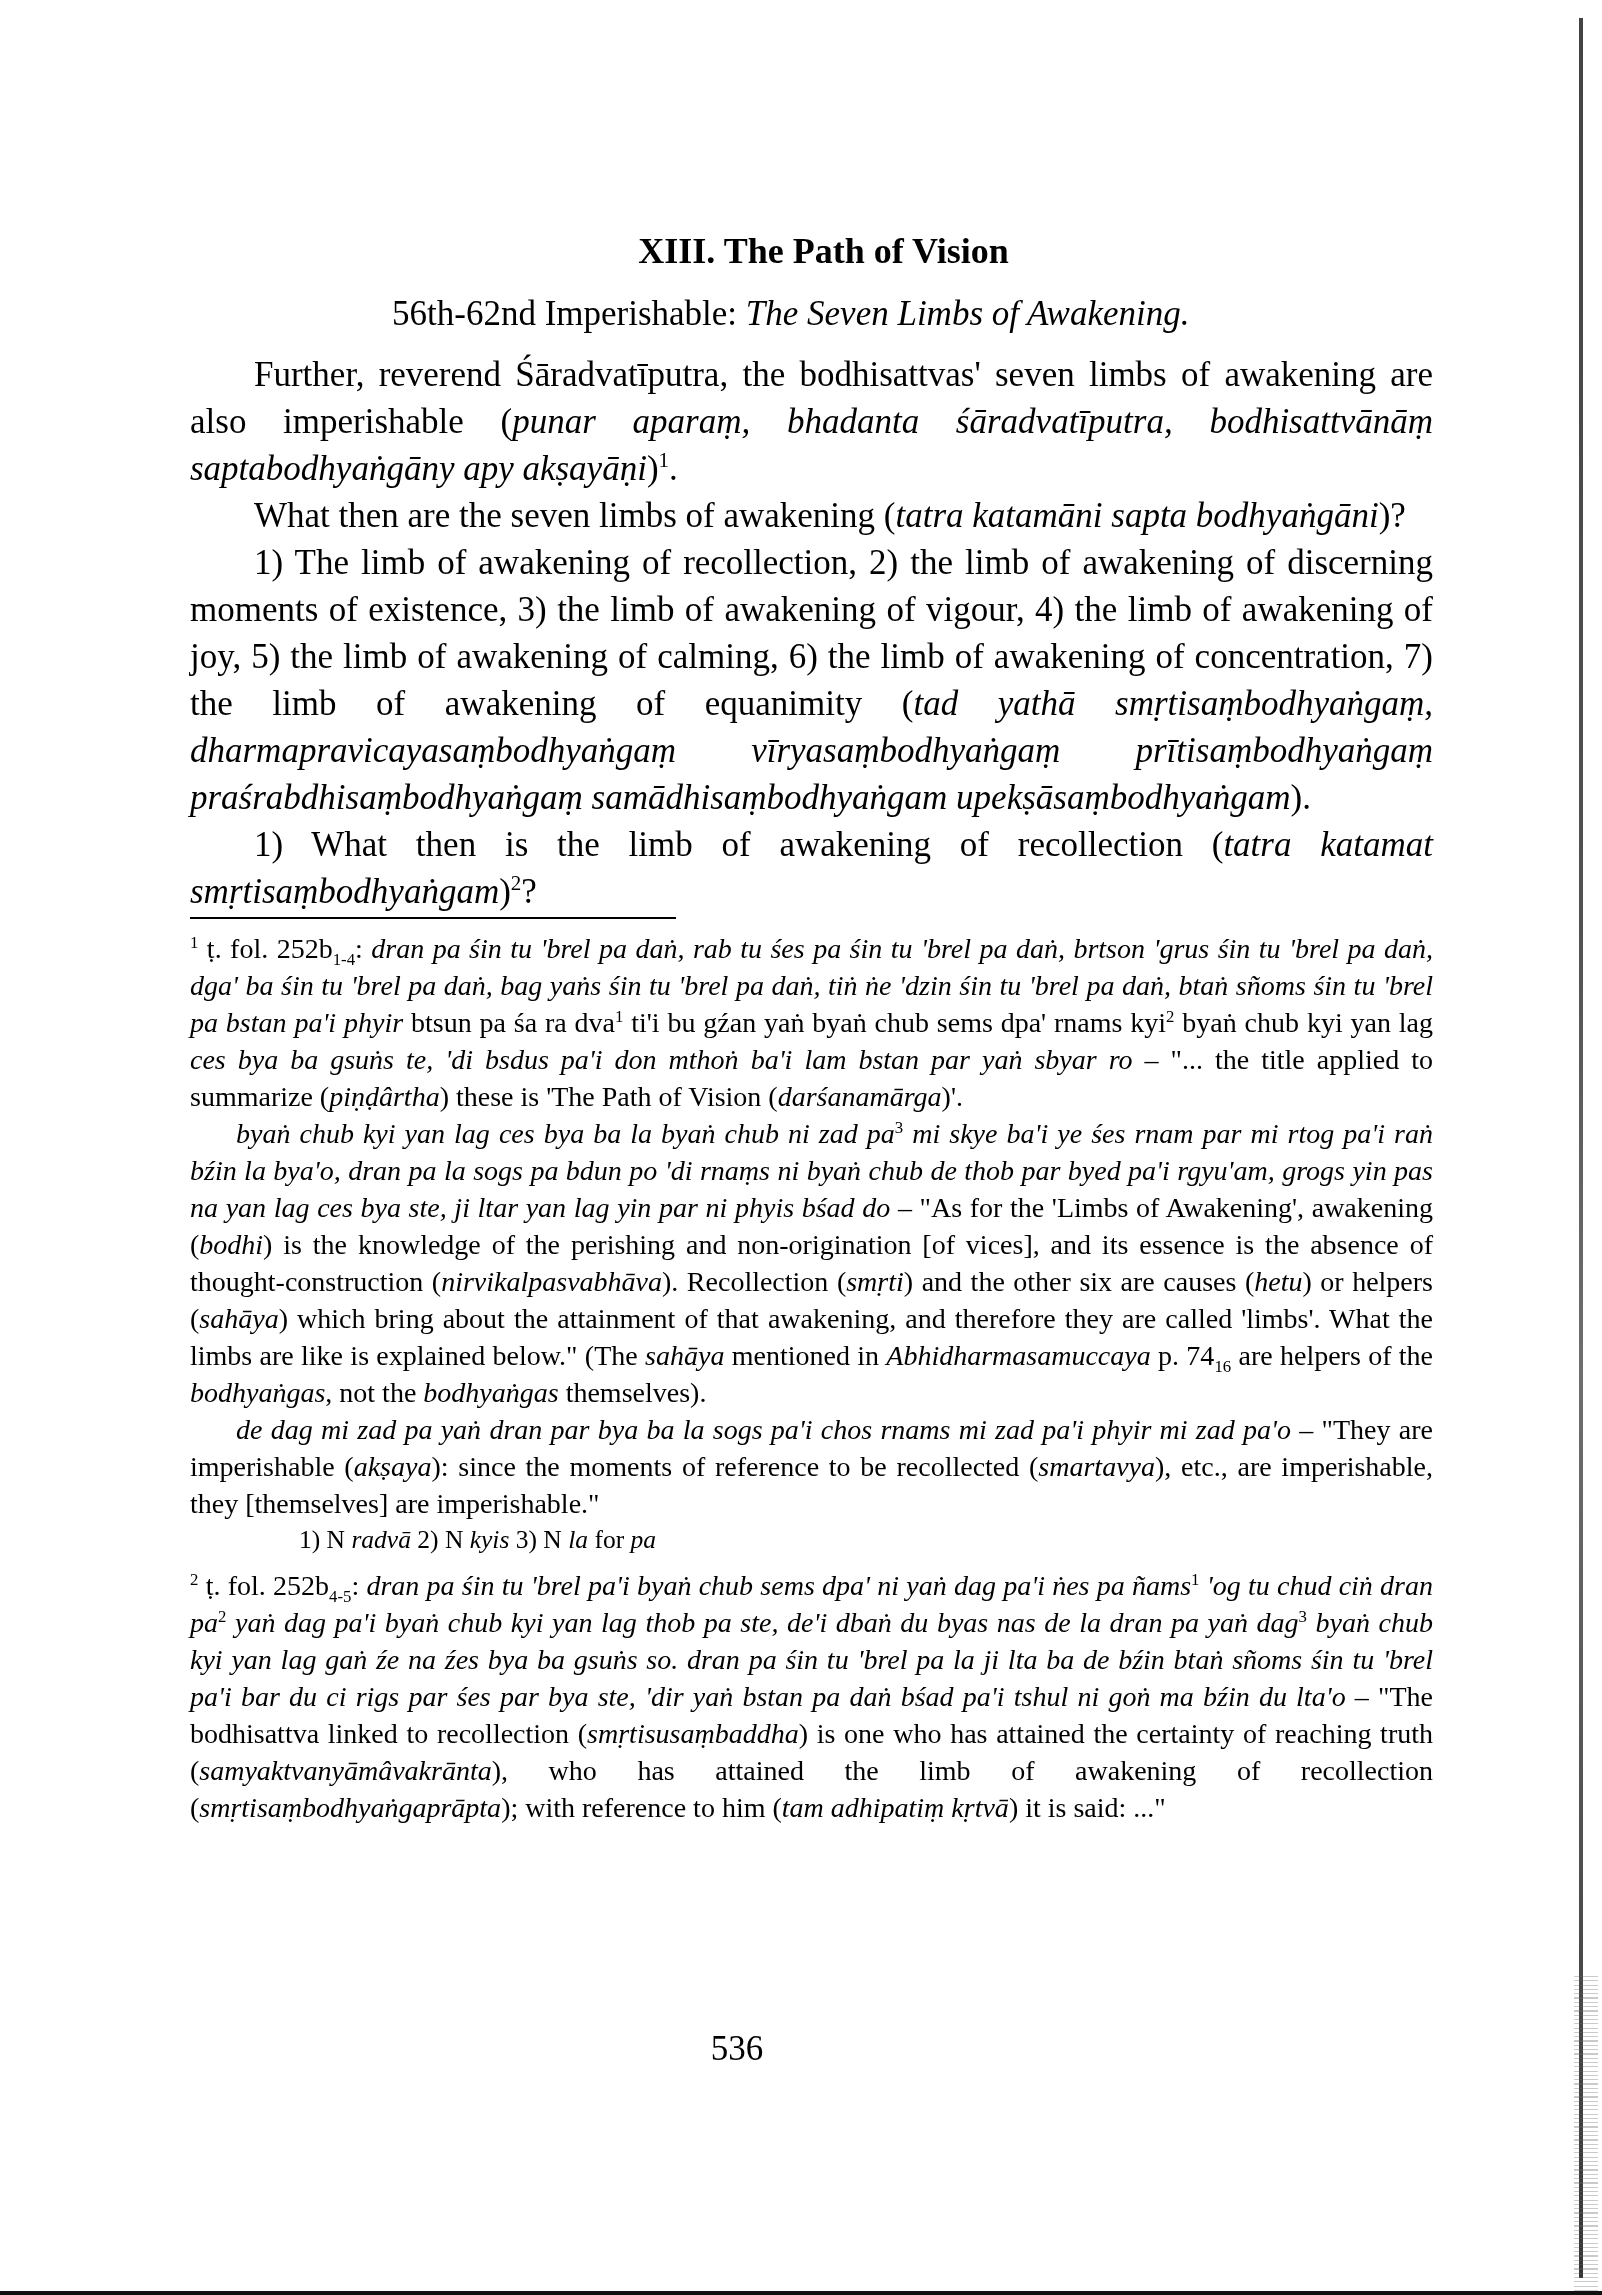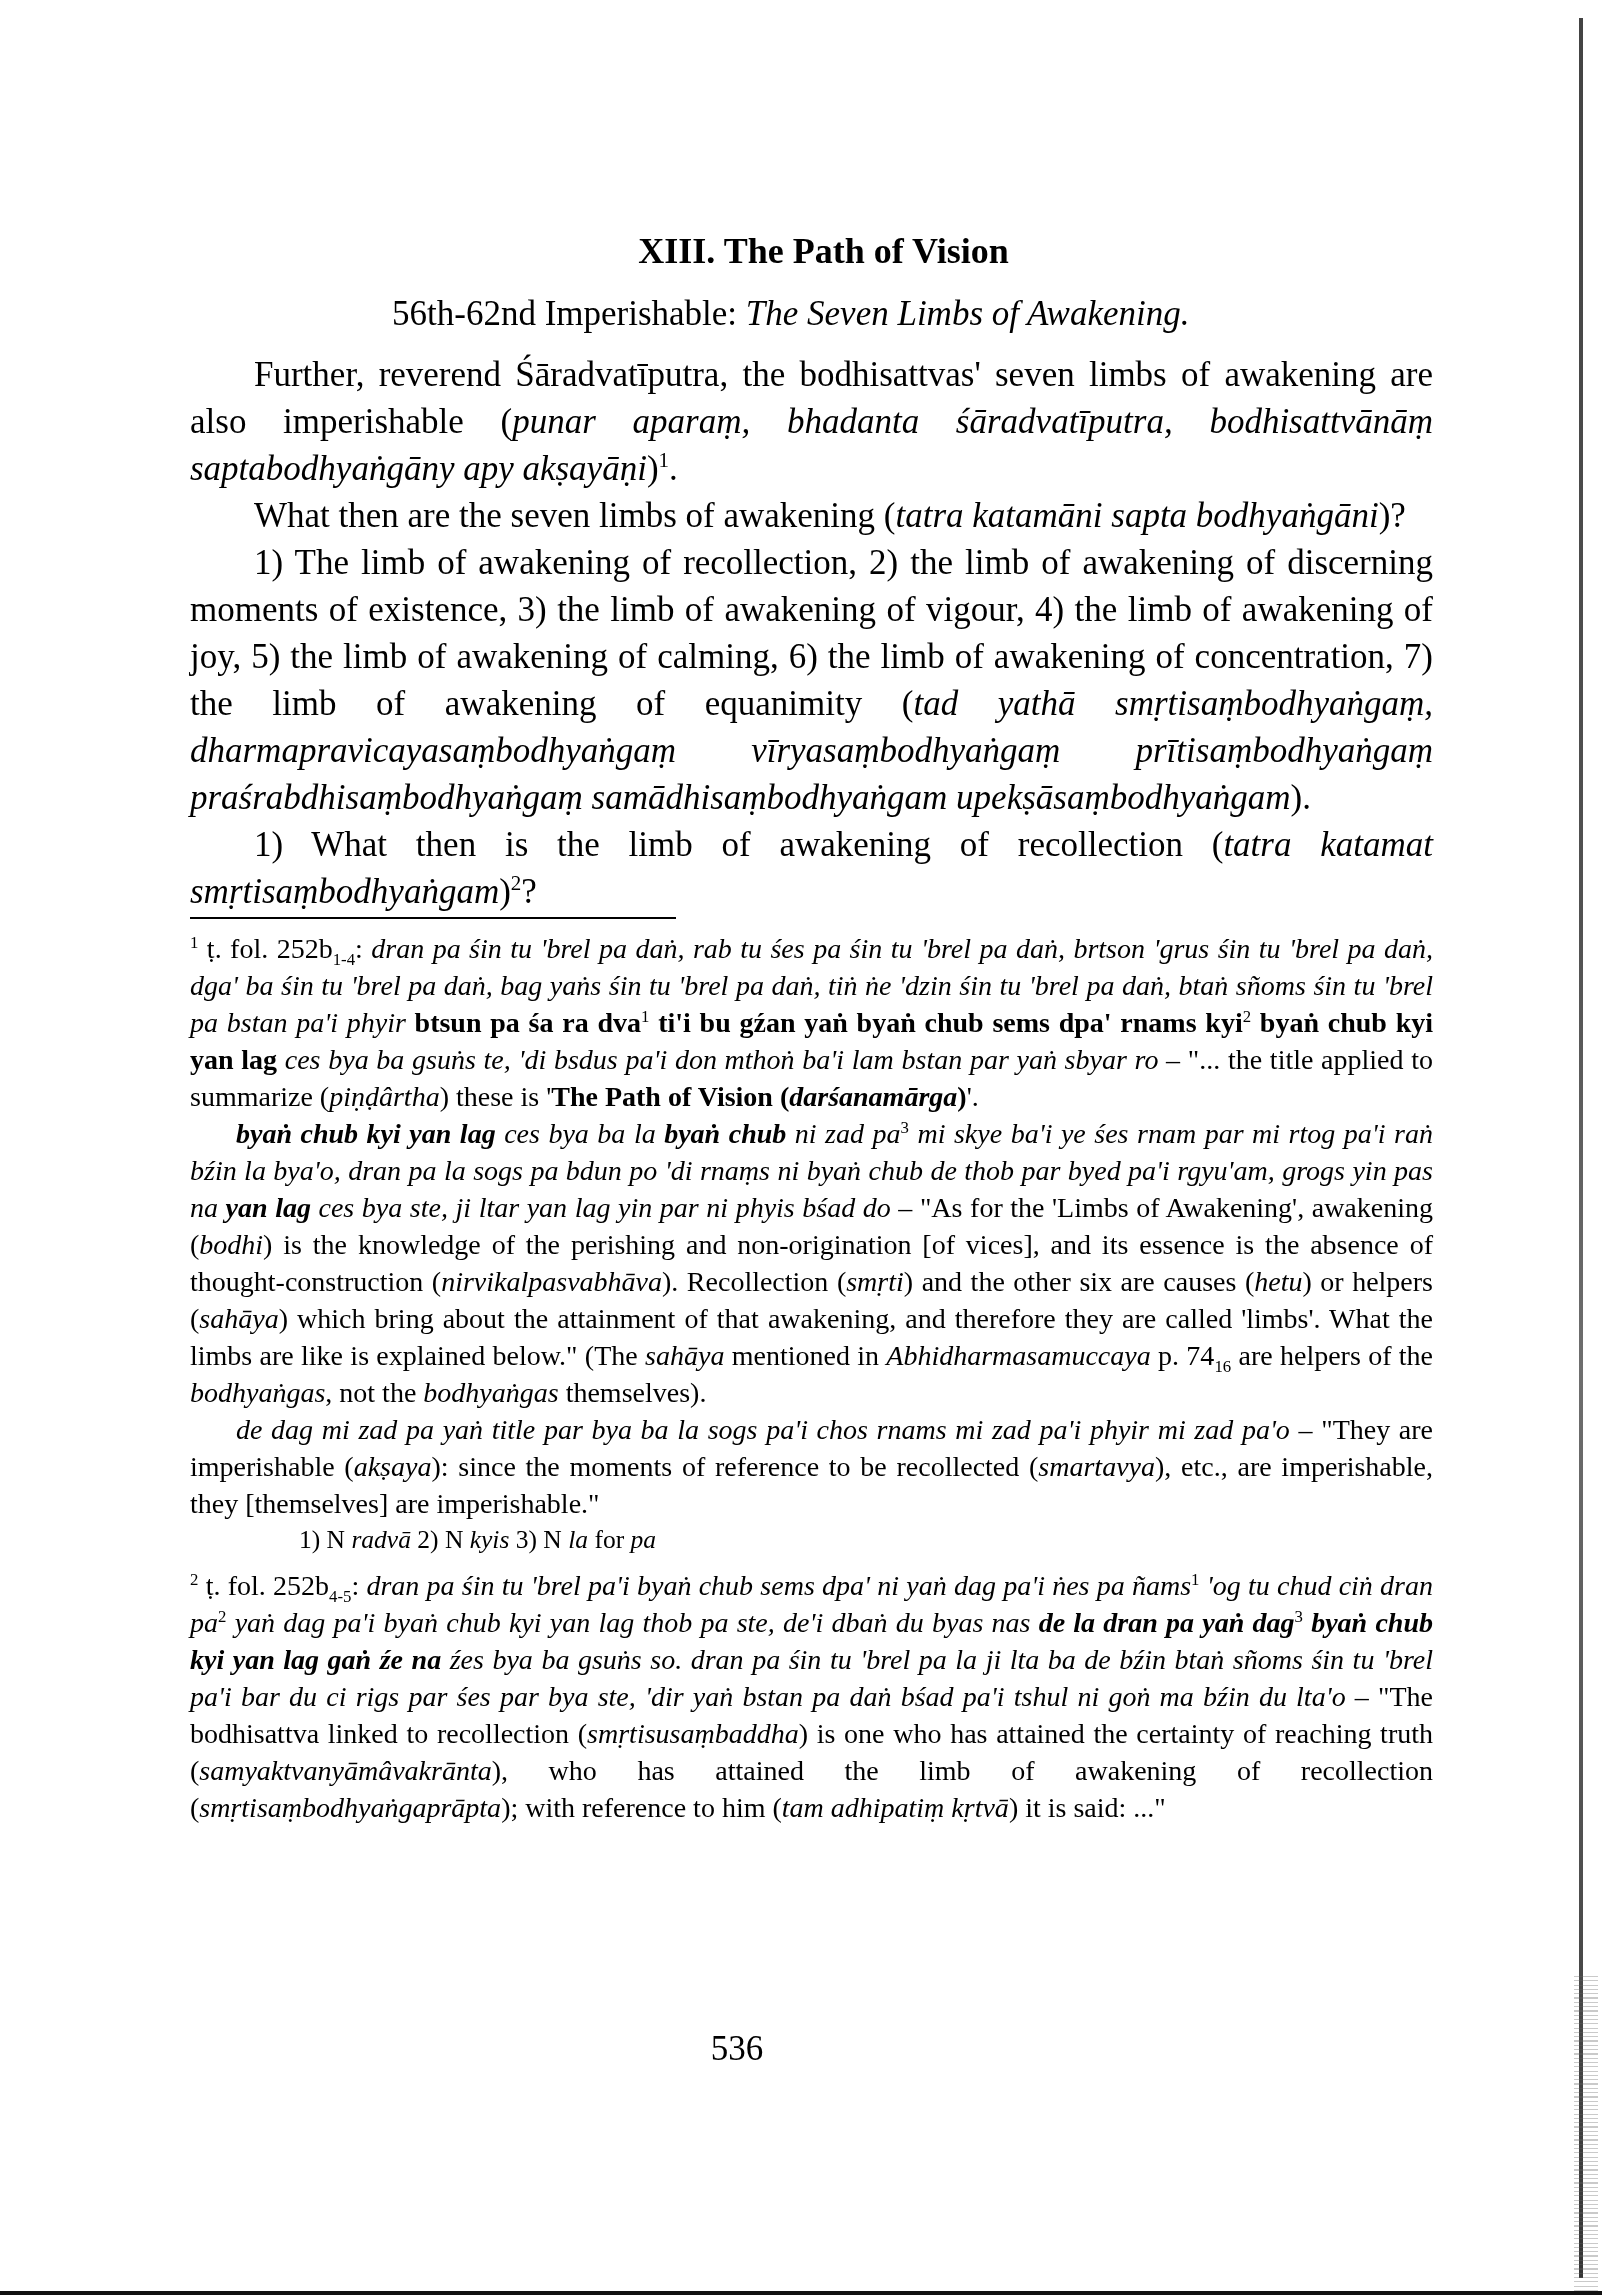--- a/index.html
+++ b/index.html
@@ -23,21 +23,21 @@
   }
   .main-wrap { position: relative; }
   .rule {
     width: 486px; height: 1.8px; background: #000; margin: 2.4px 0 11px 0;
   }
   .footnotes { font-size: 28px; line-height: 37px; text-align: justify; }
   .fn { margin: 0; }
   .fn.indent { text-indent: 46px; }
   .variants { margin: 0; padding-left: 109px; font-size: 25.5px; line-height: 36px; }
   i { font-style: italic; }
-  b { font-weight: bold; }
+  b { font-weight: normal; }
   sup, sub { font-size: 60%; line-height: 0; }
   .page-number {
     position: absolute; left: 0; width: 1474px; top: 2029px; text-align: center;
     font-size: 35px;
   }
   .scan-edge {
     position: absolute; left: 1579px; top: 18px; width: 3.6px; height: 2260px;
     background: linear-gradient(to bottom, #222 0%, #333 40%, #555 60%, #111 100%);
     opacity: 0.85;
   }
@@ -64,21 +64,21 @@
     <p class="para"><span>1) What then is the limb of awakening of recollection (</span><i>tatra katamat smṛtisaṃbodhyaṅgam</i><span>)</span><sup>2</sup><span>?</span></p>
   </div>
 
   <div class="rule"></div>
 
   <div class="footnotes">
     <p class="fn"><sup>1</sup><span> ṭ. fol. 252b</span><sub>1-4</sub><span>: </span><i>dran pa śin tu 'brel pa daṅ, rab tu śes pa śin tu 'brel pa daṅ, brtson 'grus śin tu 'brel pa daṅ, dga' ba śin tu 'brel pa daṅ, bag yaṅs śin tu 'brel pa daṅ, tiṅ ṅe 'dzin śin tu 'brel pa daṅ, btaṅ sñoms śin tu 'brel pa bstan pa'i phyir </i><b>btsun pa śa ra dva</b><sup>1</sup><b> ti'i bu gźan yaṅ byaṅ chub sems dpa' rnams kyi</b><sup>2</sup><b> byaṅ chub kyi yan lag</b><i> ces bya ba gsuṅs te, 'di bsdus pa'i don mthoṅ ba'i lam bstan par yaṅ sbyar ro</i><span> – "... the title applied to summarize (</span><i>piṇḍârtha</i><span>) these is '</span><b>The Path of Vision (</b><b><i>darśanamārga</i></b><b>)</b><span>'.</span></p>
 
     <p class="fn indent"><b><i>byaṅ chub kyi yan lag</i></b><i> ces bya ba la </i><b><i>byaṅ chub</i></b><i> ni zad pa</i><sup>3</sup><i> mi skye ba'i ye śes rnam par mi rtog pa'i raṅ bźin la bya'o, dran pa la sogs pa bdun po 'di rnaṃs ni byaṅ chub de thob par byed pa'i rgyu'am, grogs yin pas na </i><b><i>yan lag</i></b><i> ces bya ste, ji ltar yan lag yin par ni phyis bśad do</i><span> – "As for the 'Limbs of Awakening', awakening (</span><i>bodhi</i><span>) is the knowledge of the perishing and non-origination [of vices], and its essence is the absence of thought-construction (</span><i>nirvikalpasvabhāva</i><span>). Recollection (</span><i>smṛti</i><span>) and the other six are causes (</span><i>hetu</i><span>) or helpers (</span><i>sahāya</i><span>) which bring about the attainment of that awakening, and therefore they are called 'limbs'. What the limbs are like is explained below." (The </span><i>sahāya</i><span> mentioned in </span><i>Abhidharmasamuccaya</i><span> p. 74</span><sub>16</sub><span> are helpers of the </span><i>bodhyaṅgas</i><span>, not the </span><i>bodhyaṅgas</i><span> themselves).</span></p>
 
-    <p class="fn indent"><i>de dag mi zad pa yaṅ title par bya ba la sogs pa'i chos rnams mi zad pa'i phyir mi zad pa'o</i><span> – "They are imperishable (</span><i>akṣaya</i><span>): since the moments of reference to be recollected (</span><i>smartavya</i><span>), etc., are imperishable, they [themselves] are imperishable."</span></p>
+    <p class="fn indent"><i>de dag mi zad pa yaṅ dran par bya ba la sogs pa'i chos rnams mi zad pa'i phyir mi zad pa'o</i><span> – "They are imperishable (</span><i>akṣaya</i><span>): since the moments of reference to be recollected (</span><i>smartavya</i><span>), etc., are imperishable, they [themselves] are imperishable."</span></p>
 
     <p class="variants"><span>1) N </span><i>radvā</i><span> 2) N </span><i>kyis</i><span> 3) N </span><i>la</i><span> for </span><i>pa</i></p>
 
     <p class="fn" style="margin-top:8.5px;"><sup>2</sup><span> ṭ. fol. 252b</span><sub>4-5</sub><span>: </span><i>dran pa śin tu 'brel pa'i byaṅ chub sems dpa' ni yaṅ dag pa'i ṅes pa ñams</i><sup>1</sup><i> 'og tu chud ciṅ dran pa</i><sup>2</sup><i> yaṅ dag pa'i byaṅ chub kyi yan lag thob pa ste, de'i dbaṅ du byas nas </i><b><i>de la dran pa yaṅ dag</i></b><sup>3</sup><b><i> byaṅ chub kyi yan lag gaṅ źe na</i></b><i> źes bya ba gsuṅs so. dran pa śin tu 'brel pa la ji lta ba de bźin btaṅ sñoms śin tu 'brel pa'i bar du ci rigs par śes par bya ste, 'dir yaṅ bstan pa daṅ bśad pa'i tshul ni goṅ ma bźin du lta'o</i><span> – "The bodhisattva linked to recollection (</span><i>smṛtisusaṃbaddha</i><span>) is one who has attained the certainty of reaching truth (</span><i>samyaktvanyāmâvakrānta</i><span>), who has attained the limb of awakening of recollection (</span><i>smṛtisaṃbodhyaṅgaprāpta</i><span>); with reference to him (</span><i>tam adhipatiṃ kṛtvā</i><span>) it is said: ..."</span></p>
   </div>
 </div>
 
 <div class="page-number">536</div>
 
 <div class="scan-edge"></div>

